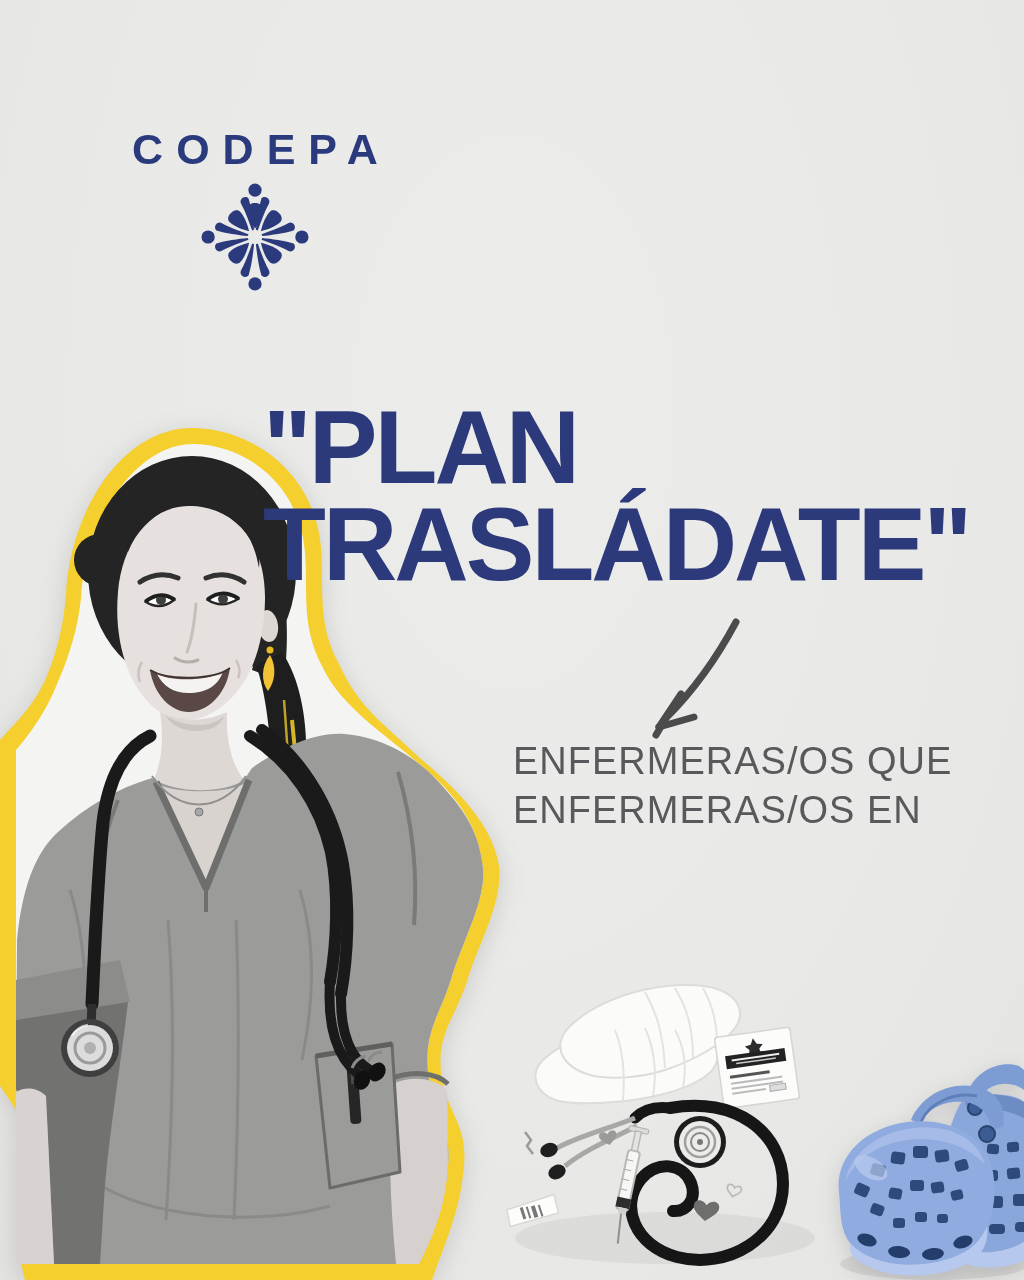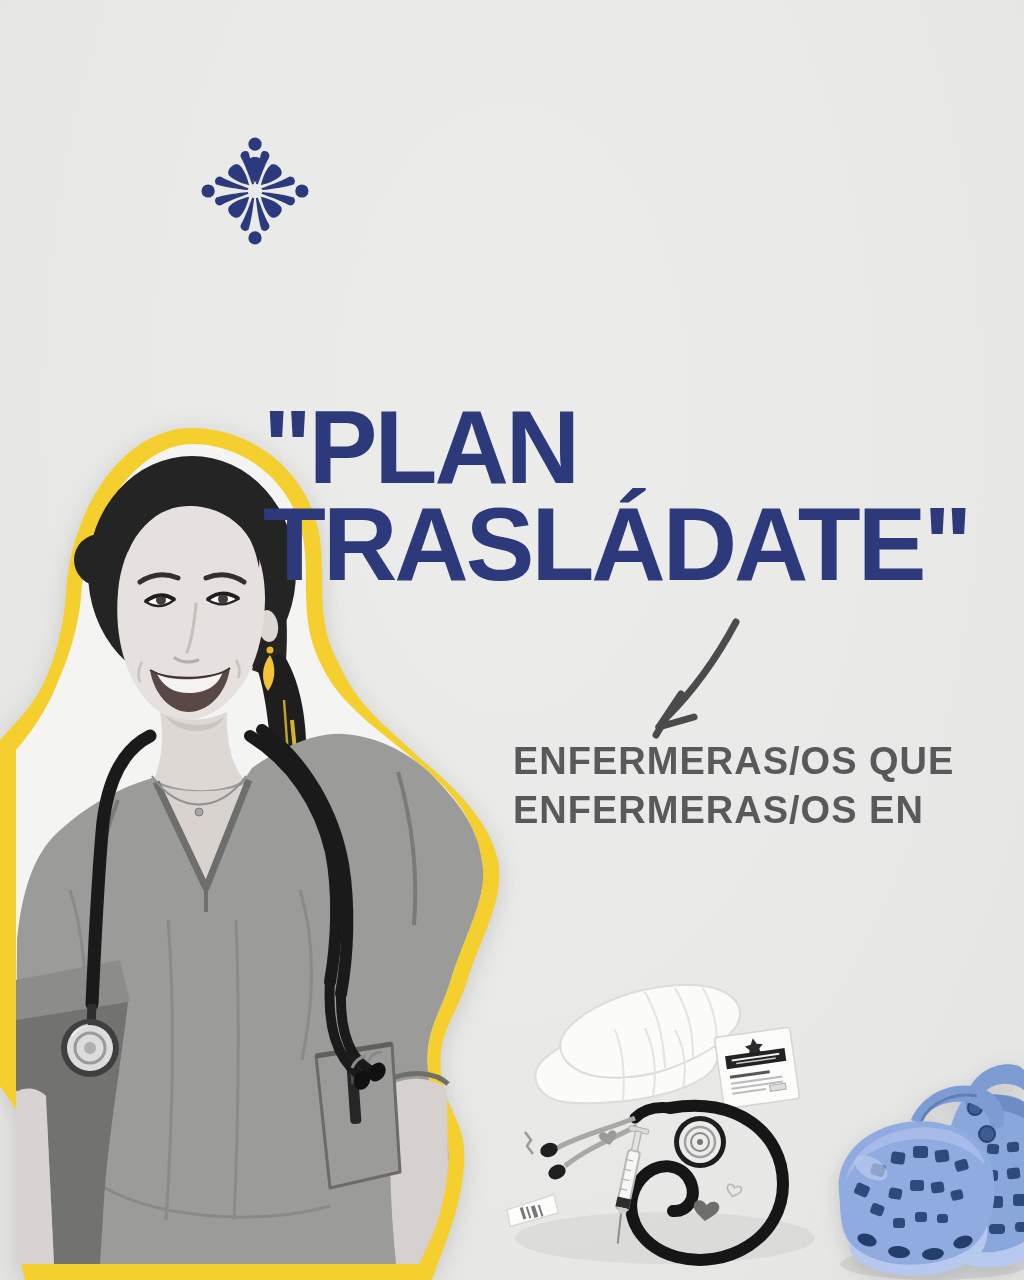--- a/index.html
+++ b/index.html
@@ -14,35 +14,36 @@
   .wordmark{font-size:43px;font-weight:bold;letter-spacing:13px;padding-left:13px;line-height:46px;}
   .emblem{display:block;margin:8px auto 6px;}
   .logo-sub{font-size:17px;font-weight:bold;letter-spacing:1.6px;line-height:21.5px;}
   
   .title{
     left:263px;top:399px;margin:0;z-index:4;
     font-size:103px;font-weight:bold;letter-spacing:-3px;line-height:97px;
     color:#2c3a7b;white-space:nowrap;
   }
   
-  .audience{left:513px;top:737px;z-index:3;font-size:38px;font-weight:700;
+  .audience{left:513px;top:737px;z-index:3;font-size:38px;font-weight:400;
     line-height:49px;letter-spacing:1px;color:#59595b;}
   .audience div{white-space:nowrap;}
   
   .arrow-svg{left:636px;top:614px;z-index:3;}
   .nurse-svg{left:0;top:420px;z-index:1;filter:drop-shadow(0 5px 12px rgba(60,60,60,.18));}
   .medical-svg{left:495px;top:980px;z-index:2;}
   .crocs-svg{left:815px;top:1032px;z-index:2;filter:drop-shadow(0 6px 10px rgba(60,60,80,.18));}
 </style>
 </head>
 <body>
 
 <div class="poster">
 
   <header class="abs logo">
+    <div class="wordmark">CODEPA</div>
     <svg class="emblem" width="112" height="114" viewBox="-60 -62 120 124">
       <g fill="#2b3a7c">
 
         <g id="arm">
           <path d="M -3,-7 C -6,-15 -10,-27 -15,-36 C -18,-41 -11,-46 -7,-42 C -4,-32 -2,-18 -1,-8 Z"></path>
           <path d="M 3,-7 C 6,-15 10,-27 15,-36 C 18,-41 11,-46 7,-42 C 4,-32 2,-18 1,-8 Z"></path>
           <circle cx="0" cy="-51" r="7.2"></circle>
         </g>
         <use href="#arm" transform="rotate(90)"></use>
         <use href="#arm" transform="rotate(180)"></use>

